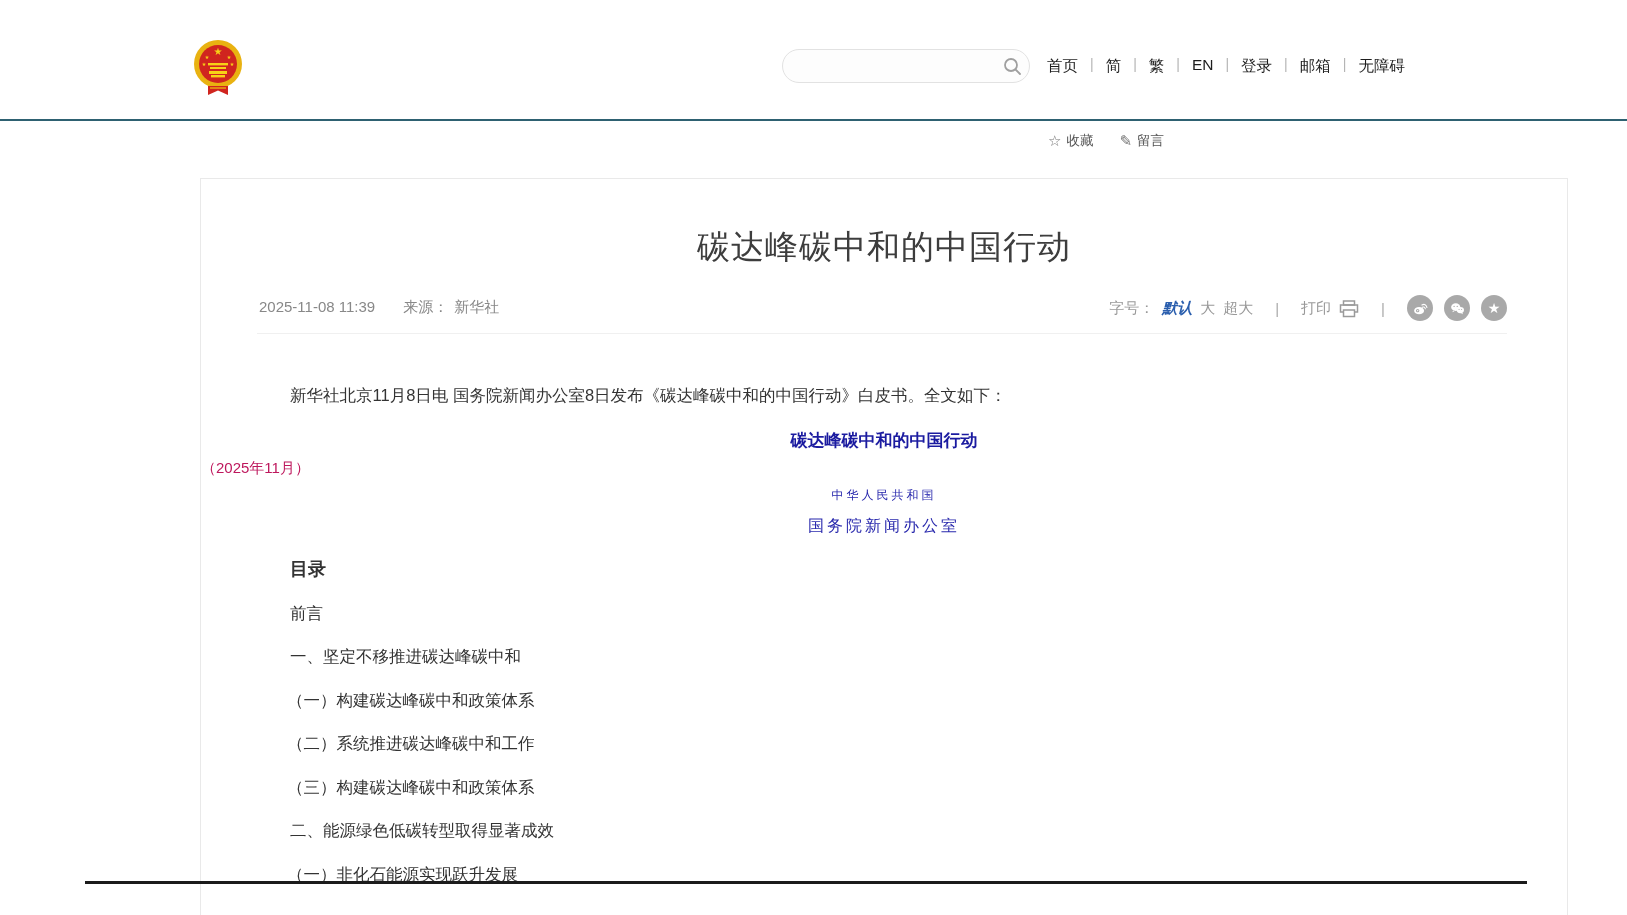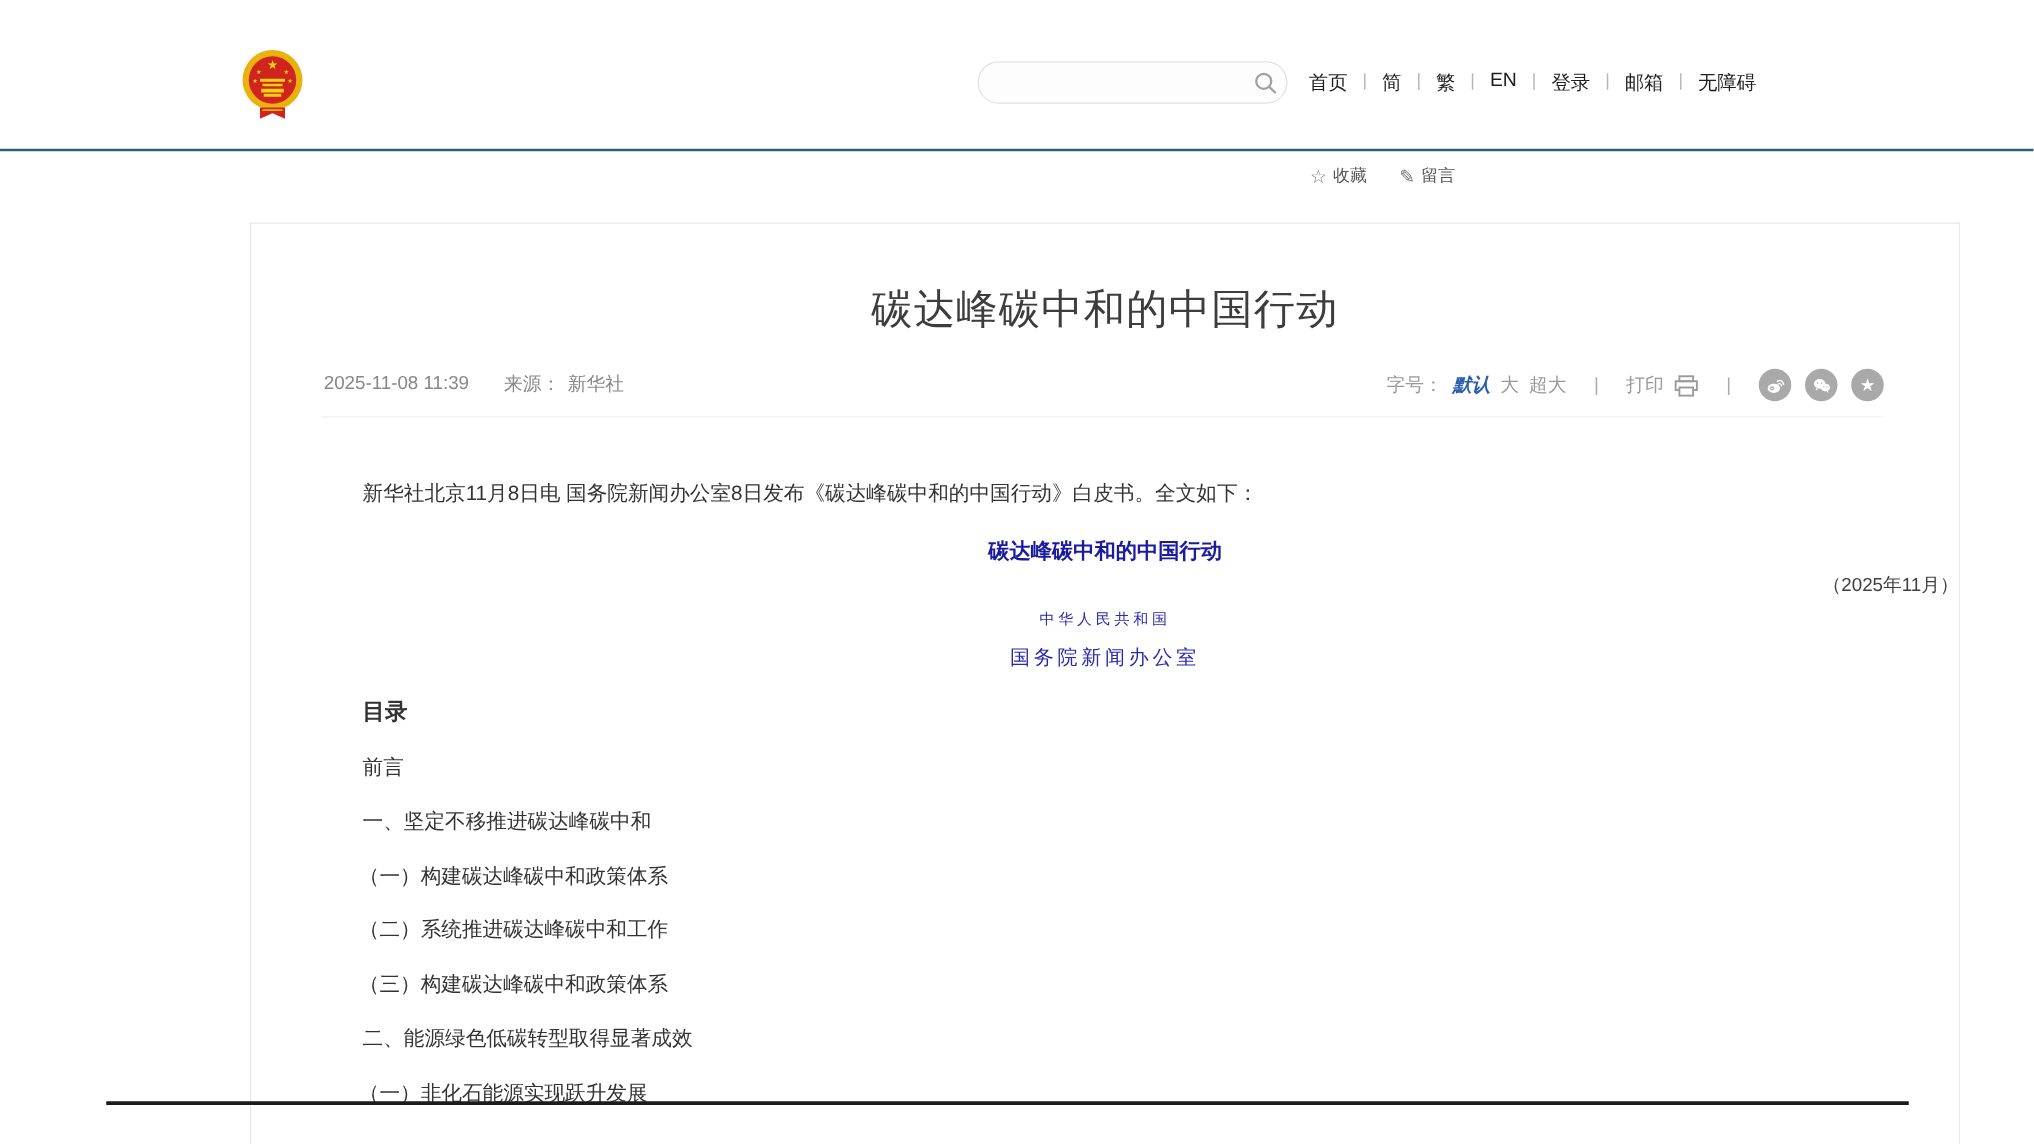--- a/index.html
+++ b/index.html
@@ -60,22 +60,22 @@
   .share-circle .star-glyph { color:#fff; font-size:14px; line-height:1; }
 
   .meta-divider { position:absolute; top:154px; left:56px; right:60px; height:1px; background:#f0f0f0; }
 
   .article-body { position:absolute; top:0; left:0; width:100%; height:100%;
     font-size:16.5px; color:#333; }
   .intro { position:absolute; top:202px; left:56px; right:60px; text-indent:2em; line-height:28px; }
 
   .doc-title { position:absolute; top:250px; width:100%; text-align:center;
     font-size:17px; font-weight:bold; color:#1b1ba0; }
-  .doc-date  { position:absolute; top:280px; width:100%; text-align:right;
-    font-size:15px; color:#404040; }
+  .doc-date  { position:absolute; top:280px; width:100%; text-align:left;
+    font-size:15px; color:#be185d; }
   .doc-org1  { position:absolute; top:308px; width:100%; text-align:center;
     font-size:12px; color:#2929ad; font-family:"DejaVu Serif","Liberation Serif",serif; letter-spacing:3px; }
   .doc-org2  { position:absolute; top:337px; width:100%; text-align:center;
     font-size:16px; color:#2929ad; font-family:"DejaVu Serif","Liberation Serif",serif; letter-spacing:3px; }
 
   .toc-title { position:absolute; top:378px; left:89px; font-size:18px; font-weight:bold; color:#333; }
   .toc-item  { position:absolute; left:89px; font-size:16.5px; color:#333; white-space:nowrap; }
 
   
   .bottom-line { position:absolute; top:881px; left:85px; width:1442px; height:3px;

